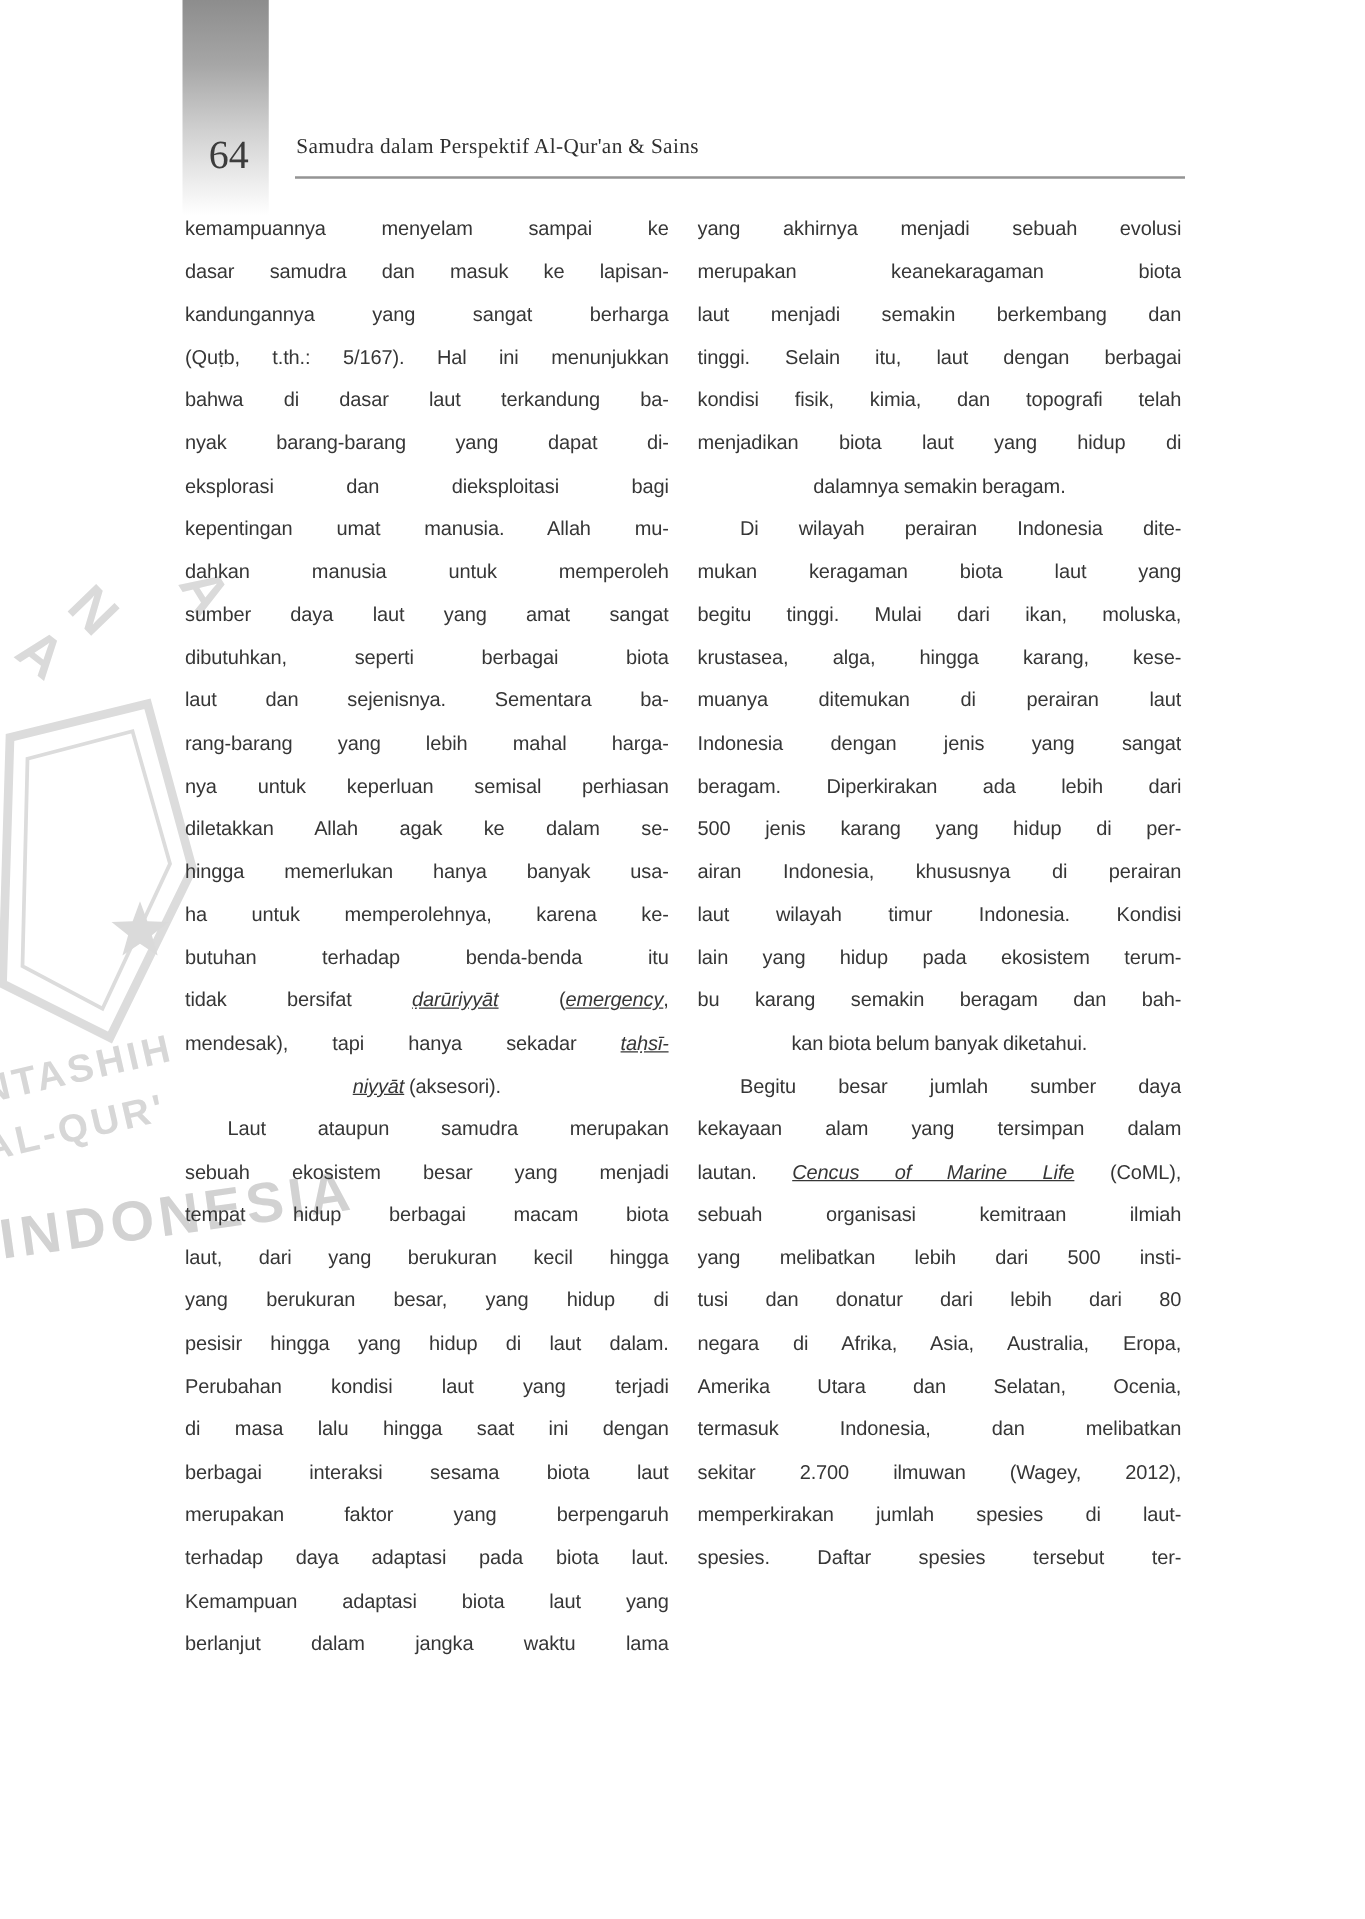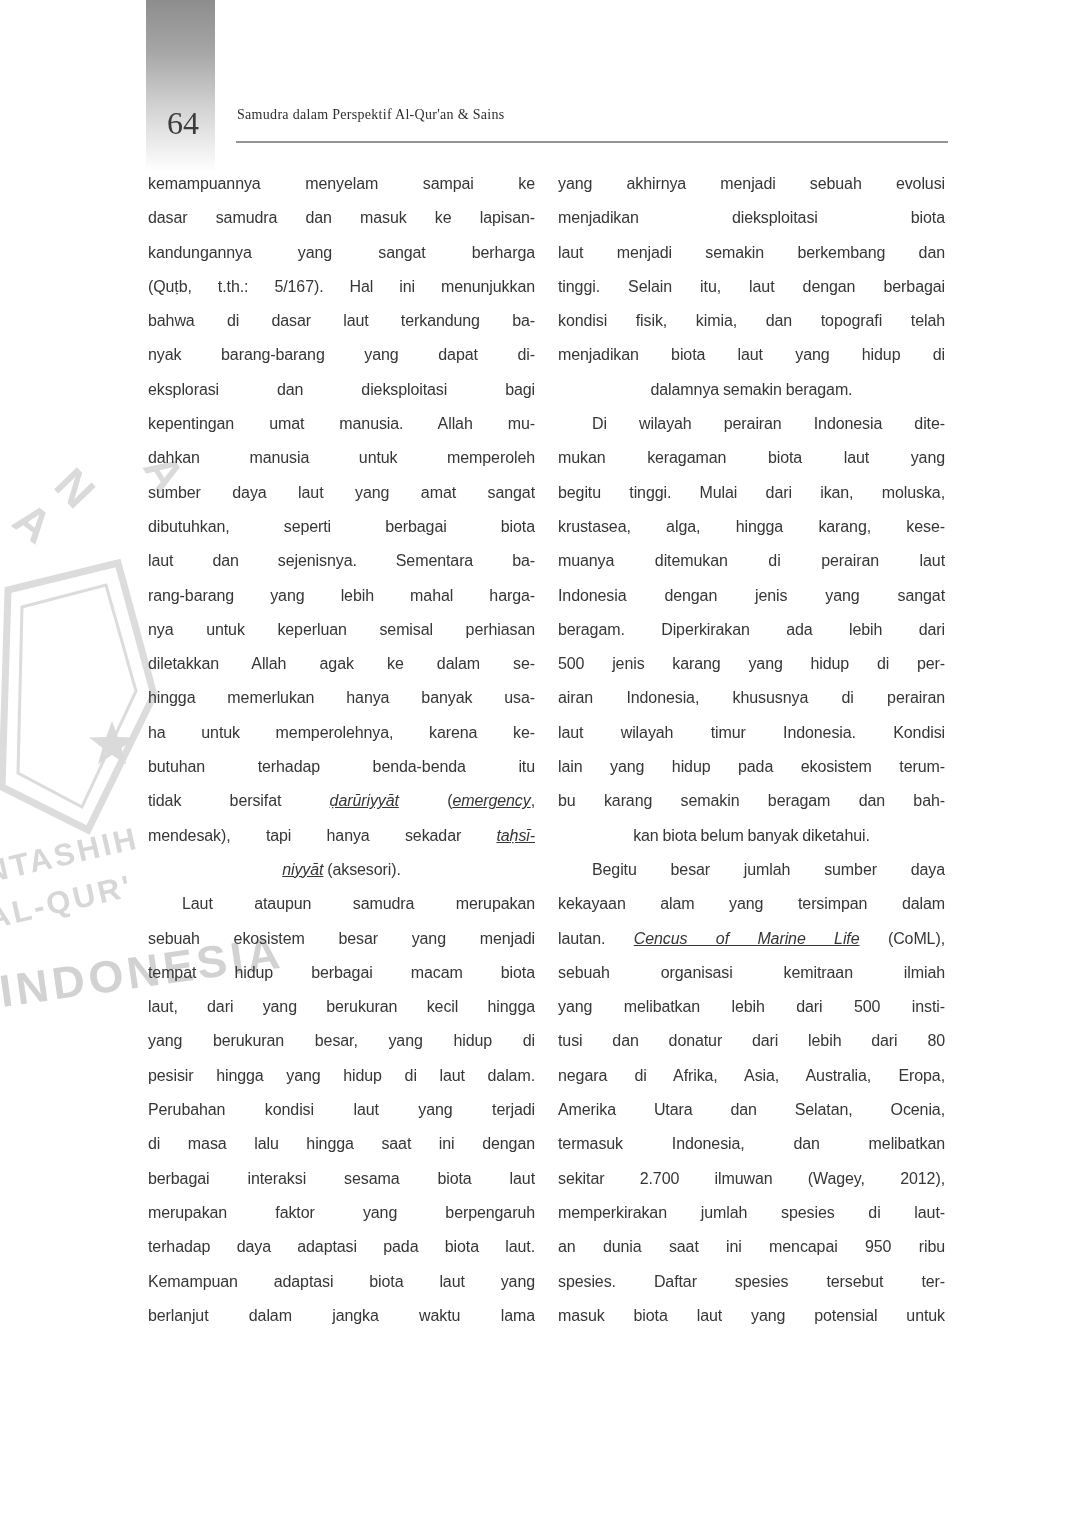--- a/index.html
+++ b/index.html
@@ -3,21 +3,21 @@
 <meta charset="utf-8">
 <style>
   html,body{margin:0;padding:0;background:#ffffff;}
   .page{position:relative;width:1092px;height:1535px;background:#ffffff;overflow:hidden;
         font-family:"Liberation Sans","DejaVu Sans",sans-serif;}
   .gradient-bar{position:absolute;left:146px;top:0;width:69px;height:172px;
         background:linear-gradient(180deg,#8d8d8d 0%,#a6a6a6 30%,#d2d2d2 62%,#ffffff 100%);}
   .pagenum{position:absolute;left:167px;top:105px;font-family:"Liberation Serif",serif;
         font-size:32px;color:#3c3c3c;}
   .htitle{position:absolute;left:237px;top:107px;font-family:"Liberation Serif",serif;
-        font-size:14px;color:#2f2f2f;letter-spacing:.3px;}
+        font-size:17px;color:#2f2f2f;letter-spacing:.3px;}
   .rule{position:absolute;left:236px;top:141px;width:712px;height:2px;background:#949494;}
   .columns{position:absolute;left:148px;top:167px;width:798px;display:flex;gap:23px;}
   .col{width:387px;font-size:16px;color:#363636;letter-spacing:-0.1px;word-spacing:-0.5px;}
   .line{height:34.3px;line-height:34.3px;overflow:hidden;text-align:justify;white-space:normal;}
   .line:not(.nj)::after{content:"";display:inline-block;width:100%;height:0;}
   .line.nj{text-align:center;}
   .line.ind{text-indent:34px;}
   .it{font-style:italic;text-decoration:underline;}
   .watermark{position:absolute;left:0;top:415px;width:300px;height:690px;pointer-events:none;}
   .watermark svg{width:100%;height:100%;}
@@ -99,21 +99,21 @@
           <div class="line"><span>berbagai interaksi sesama biota laut</span></div>
           <div class="line"><span>merupakan faktor yang berpengaruh</span></div>
           <div class="line"><span>terhadap daya adaptasi pada biota laut.</span></div>
           <div class="line"><span>Kemampuan adaptasi biota laut yang</span></div>
           <div class="line"><span>berlanjut dalam jangka waktu lama</span></div>
         </div>
       </div>
     <div class="col">
         <div class="para">
           <div class="line"><span>yang akhirnya menjadi sebuah evolusi</span></div>
-          <div class="line"><span>menjadikan dieksploitasi biota</span></div>
+          <div class="line"><span>merupakan keanekaragaman biota</span></div>
           <div class="line"><span>laut menjadi semakin berkembang dan</span></div>
           <div class="line"><span>tinggi. Selain itu, laut dengan berbagai</span></div>
           <div class="line"><span>kondisi fisik, kimia, dan topografi telah</span></div>
           <div class="line"><span>menjadikan biota laut yang hidup di</span></div>
           <div class="line nj"><span>dalamnya semakin beragam.</span></div>
         </div>
         <div class="para">
           <div class="line ind"><span>Di wilayah perairan Indonesia dite-</span></div>
           <div class="line"><span>mukan keragaman biota laut yang</span></div>
           <div class="line"><span>begitu tinggi. Mulai dari ikan, moluska,</span></div>
@@ -133,20 +133,18 @@
           <div class="line"><span>kekayaan alam yang tersimpan dalam</span></div>
           <div class="line"><span>lautan. </span><span class="it">Cencus of Marine Life</span><span> (CoML),</span></div>
           <div class="line"><span>sebuah organisasi kemitraan ilmiah</span></div>
           <div class="line"><span>yang melibatkan lebih dari 500 insti-</span></div>
           <div class="line"><span>tusi dan donatur dari lebih dari 80</span></div>
           <div class="line"><span>negara di Afrika, Asia, Australia, Eropa,</span></div>
           <div class="line"><span>Amerika Utara dan Selatan, Ocenia,</span></div>
           <div class="line"><span>termasuk Indonesia, dan melibatkan</span></div>
           <div class="line"><span>sekitar 2.700 ilmuwan (Wagey, 2012),</span></div>
           <div class="line"><span>memperkirakan jumlah spesies di laut-</span></div>
-          <div class="line"><span>an dunia saat ini mencapai 950 ribu</span></div>
           <div class="line"><span>spesies. Daftar spesies tersebut ter-</span></div>
-          <div class="line"><span>masuk biota laut yang potensial untuk</span></div>
         </div>
       </div>
   </main>
 
 </div>
 
 </body></html>

